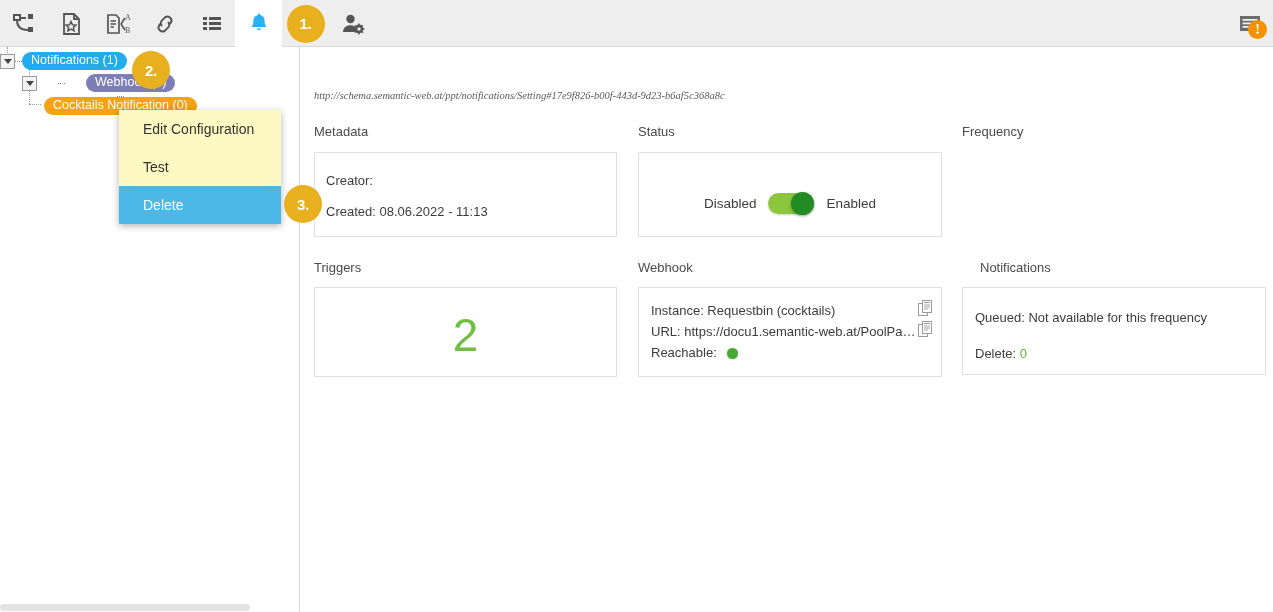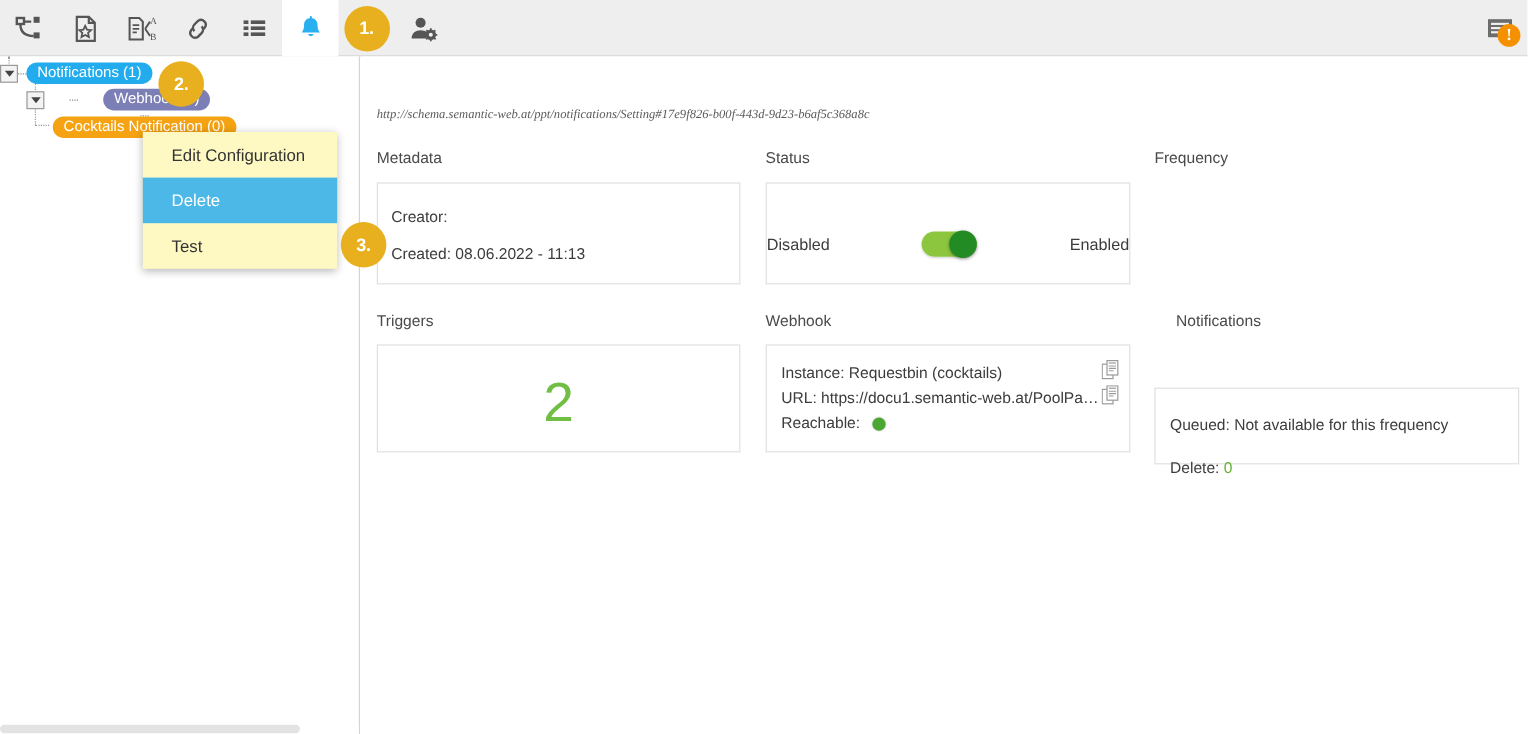--- a/index.html
+++ b/index.html
@@ -118,21 +118,21 @@
   .panel {
     position: absolute;
     border: 1px solid #e0e0e0; background: #ffffff;
   }
   .panel-body { position: relative; width: 100%; height: 100%; }
 
   .meta-line { position: absolute; left: 11px; font-size: 13px; color: #3c3c3c; }
 
   .status-row {
     position: absolute; left: 0; right: 0; top: 40px;
-    display: flex; align-items: center; justify-content: space-between; gap: 12px;
+    display: flex; align-items: center; justify-content: center; gap: 12px;
     font-size: 13.5px; color: #3c3c3c;
   }
   .switch {
     width: 46px; height: 21px; border-radius: 11px;
     background: linear-gradient(to right,#8cc63f 0%, #8cc63f 55%, #8cc63f 100%);
     position: relative; cursor: pointer; flex: none;
     box-shadow: 0 1px 2px rgba(0,0,0,0.18);
   }
   .switch .knob {
     position: absolute; right: 0; top: -1px;
@@ -299,22 +299,22 @@
 
     <div class="h-scroll">
       <div class="thumb"></div>
     </div>
   </div>
 
   <div class="step-float" style="left:132px; top:51px;">2.</div>
 
   <div class="ctx-menu">
     <div class="ctx-item">Edit Configuration</div>
+    <div class="ctx-item">Test</div>
     <div class="ctx-item sel">Delete</div>
-    <div class="ctx-item">Test</div>
   </div>
 
   <div class="step-float" style="left:284px; top:185px;">3.</div>
 
   <div class="content">
 
     <div class="page-uri">http://schema.semantic-web.at/ppt/notifications/Setting#17e9f826-b00f-443d-9d23-b6af5c368a8c</div>
 
     <div class="panel-label" style="left:13px; top:77px;">Metadata</div>
     <div class="panel" style="left:13px; top:105px; width:303px; height:85px;">
@@ -368,21 +368,21 @@
           </svg>
         </div>
         <div class="wh-line" style="top:57px;">
           <span>Reachable:</span>
           <span class="green-dot"></span>
         </div>
       </div>
     </div>
 
     <div class="panel-label" style="left:661px; top:213px;margin-left:18px;">Notifications</div>
-    <div class="panel" style="left:661px; top:240px; width:304px; height:64px;margin-top:36px;">
+    <div class="panel" style="left:661px; top:240px; width:304px; height:88px;">
       <div class="panel-body">
         <div class="notif-line" style="top:22px;">Queued: Not available for this frequency</div>
         <div class="notif-line" style="top:58px;">
           <span>Delete:</span>
           <span class="green-val">0</span>
         </div>
       </div>
     </div>
 
   </div>

